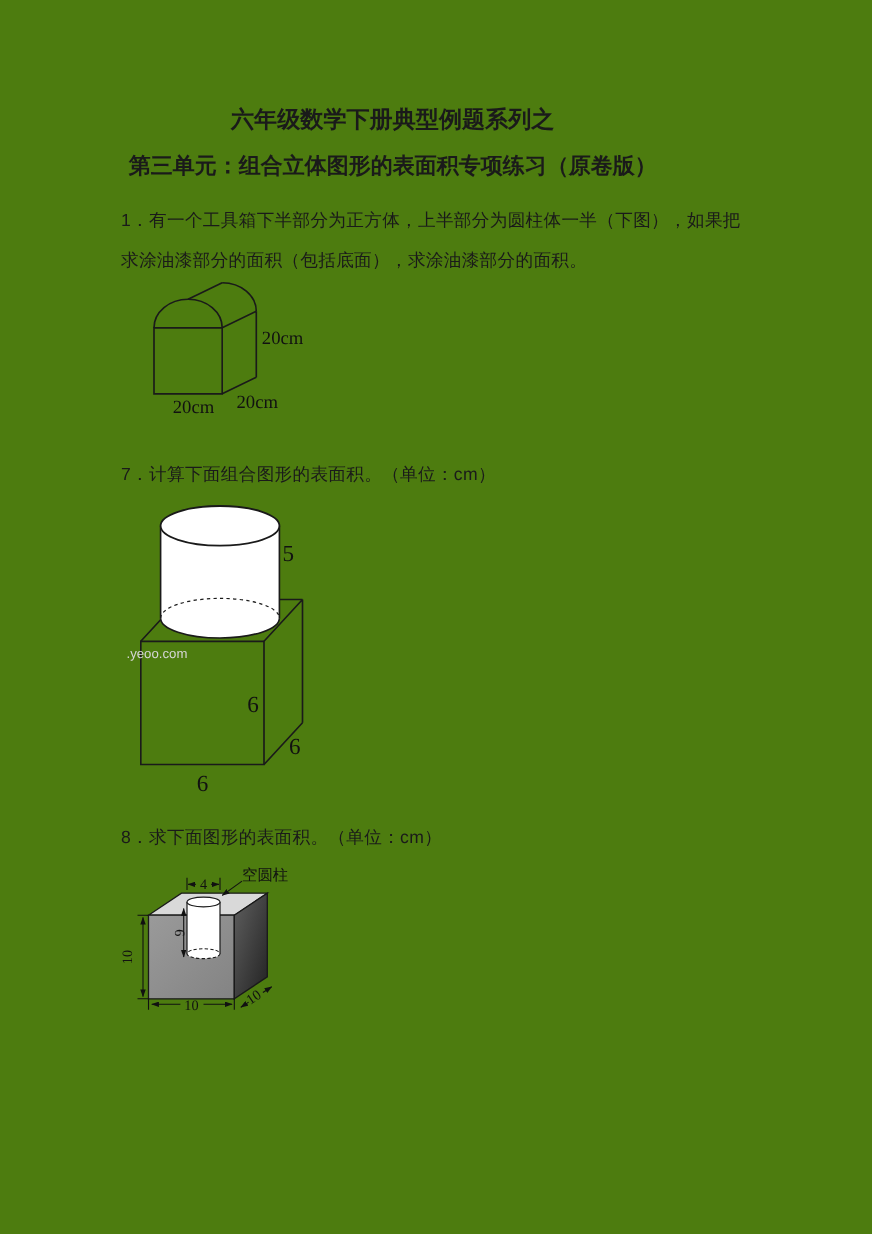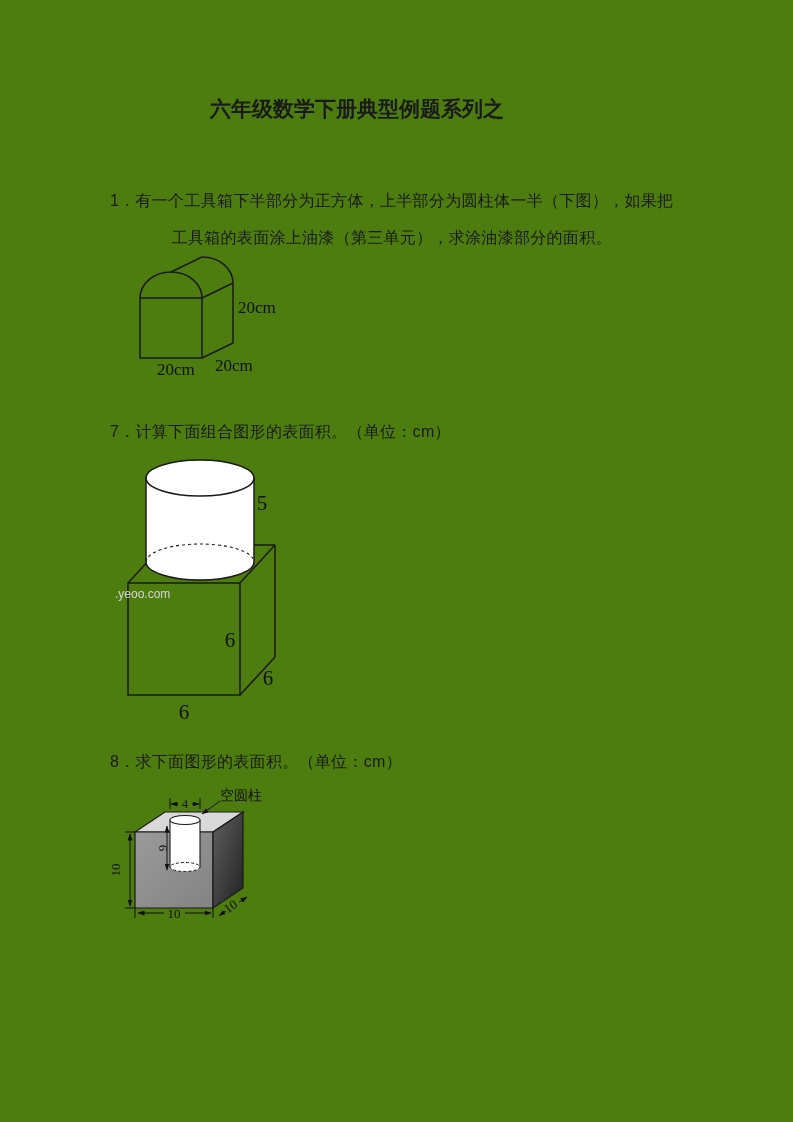--- a/index.html
+++ b/index.html
@@ -44,24 +44,25 @@
   .dashed{stroke-dasharray:3,3;}
   .dim{stroke:#111;stroke-width:1;fill:none;}
   .wm{fill:#d6d6d6;font-size:12px;font-family:"Liberation Sans",sans-serif;}
 </style>
 </head>
 <body>
 
 <div id="page">
 
   <div class="abs doc-title">六年级数学下册典型例题系列之</div>
+  <div class="abs doc-subtitle">第三单元：组合立体图形的表面积专项练习（原卷版）</div>
 
-  <div class="abs q" style="top:182px;text-align:center;">
+  <div class="abs q" style="top:182px;">
     <div class="line">1．有一个工具箱下半部分为正方体，上半部分为圆柱体一半（下图），如果把</div>
-    <div class="line">工具箱的表面涂上油漆（第三单元），求涂油漆部分的面积。</div>
+    <div class="line">求涂油漆部分的面积（包括底面），求涂油漆部分的面积。</div>
   </div>
 
   <svg class="abs" style="left:128px;top:248px;" width="172" height="136" viewBox="0 0 172 136">
     <g>
 
       <path class="figline" d="M12 50 H74 V110 H12 Z"></path>
 
       <path class="figline" d="M12 50 A31 26 0 0 1 74 50"></path>
 
       <path class="figline" d="M43 24 L74 9"></path>

